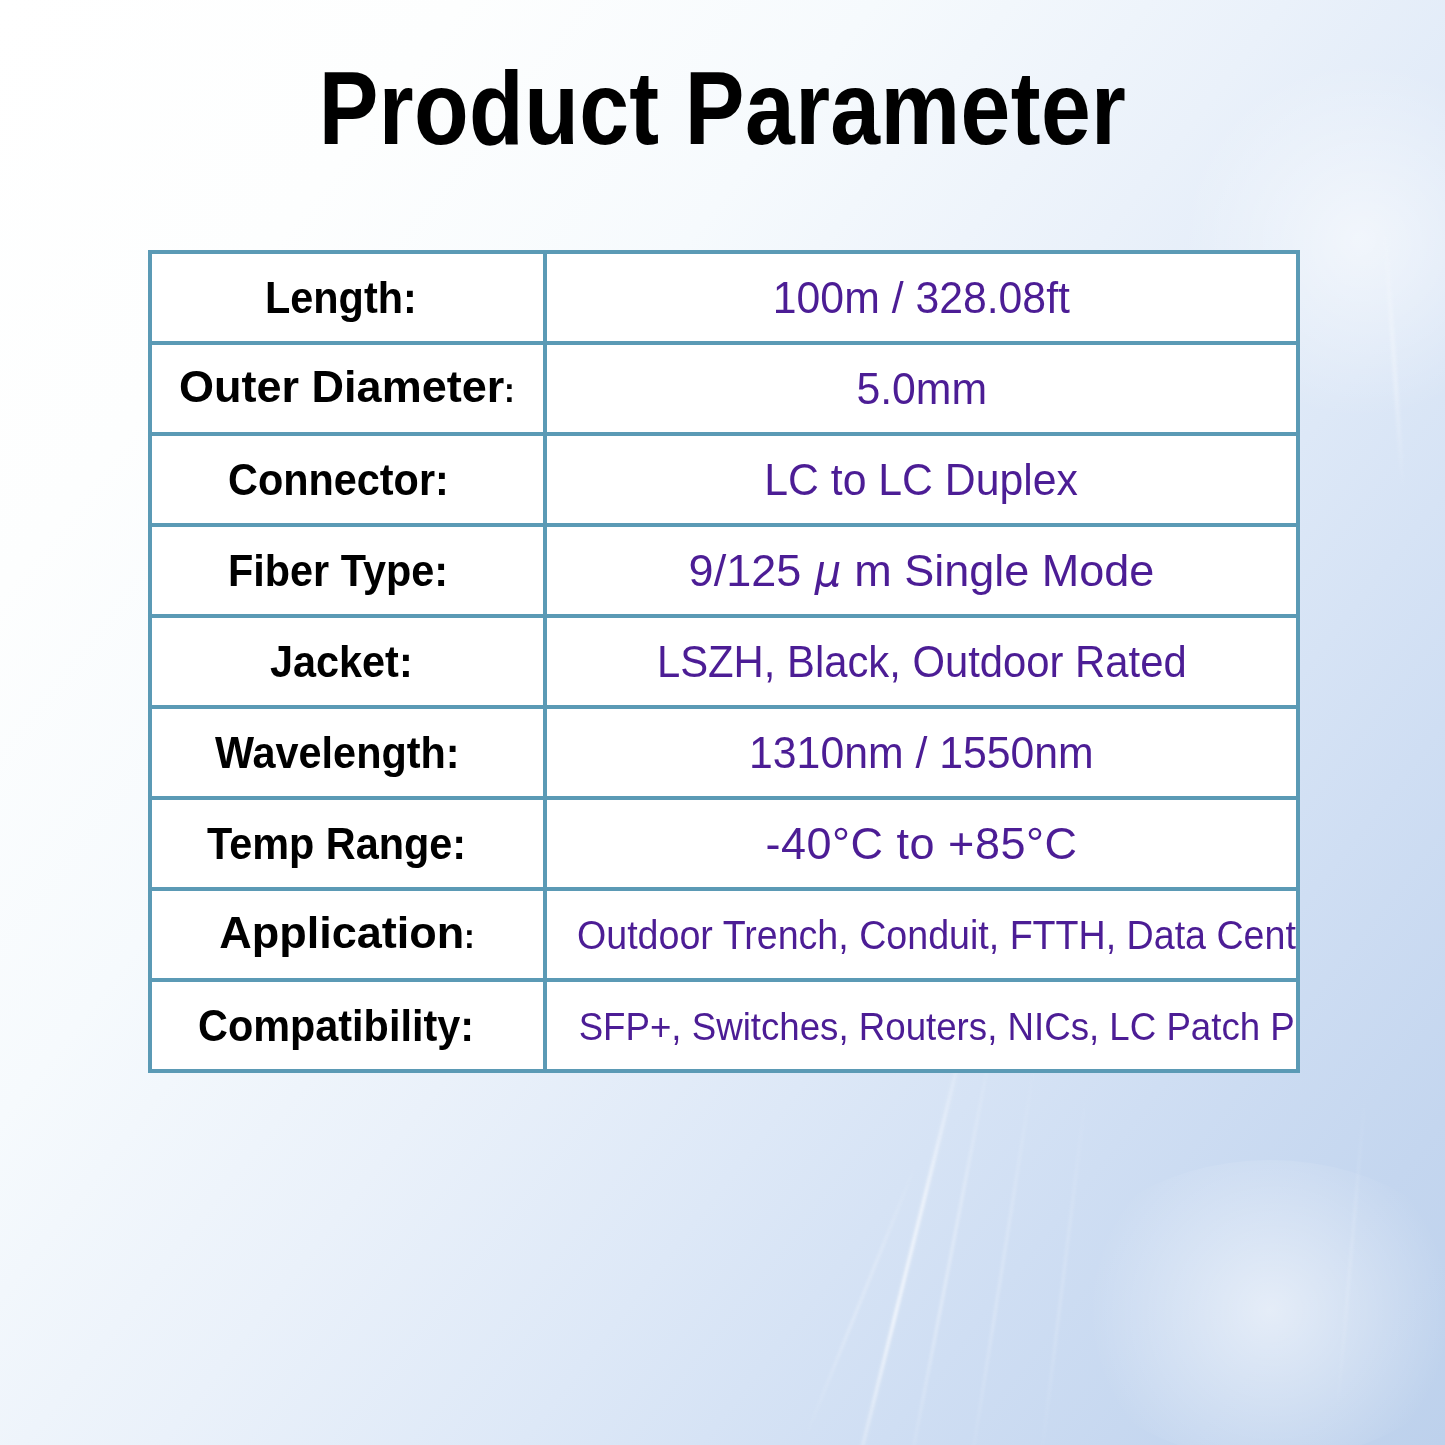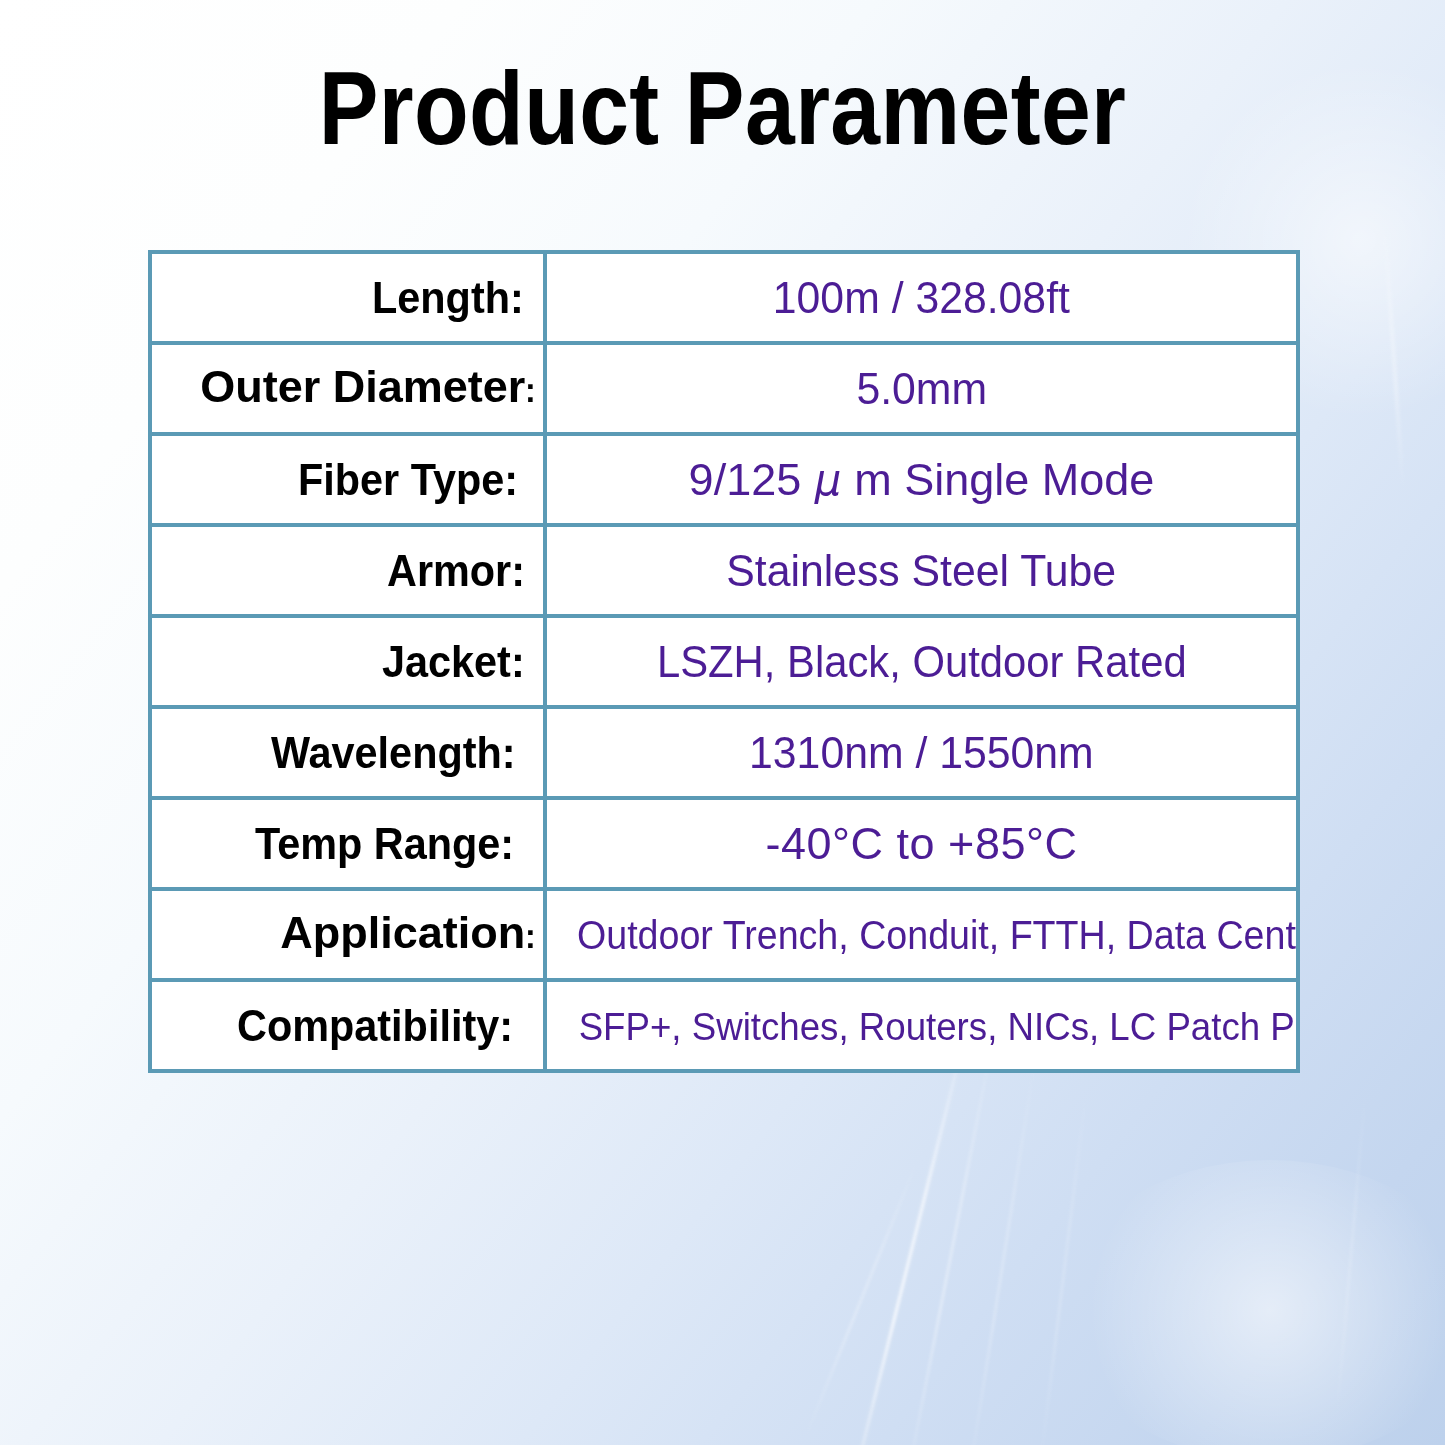--- a/index.html
+++ b/index.html
@@ -98,21 +98,21 @@
     border: 4px solid #5b9ab5;
     height: 91px;
     background: #ffffff;
     padding: 0 6px;
     vertical-align: middle;
     overflow: hidden;
     white-space: nowrap;
   }
 
   td.label-cell {
-    text-align: right;
+    text-align: center;
     padding-left: 38px;
     font-family: "Liberation Sans Narrow", "Liberation Sans", sans-serif;
     font-weight: 700;
     font-size: 45px;
     line-height: 48px;
     color: #000000;
     transform-origin: left center;
   }
   td.label-cell > span {
     display: inline-block;
@@ -183,28 +183,28 @@
   </colgroup>
   <tbody id="spec-tbody">
       <tr data-row="length">
         <td class="label-cell"><span>Length:</span></td>
         <td class="value-cell"><span>100m / 328.08ft</span></td>
       </tr>
       <tr data-row="outer-diameter">
         <td class="label-cell">Outer Diameter<span class="small-colon">:</span></td>
         <td class="value-cell"><span>5.0mm</span></td>
       </tr>
+      <tr data-row="connector">
+        <td class="label-cell"><span>Connector:</span></td>
+        <td class="value-cell"><span>LC to LC Duplex</span></td>
+      </tr>
       <tr data-row="fiber-type">
         <td class="label-cell"><span>Fiber Type:</span></td>
         <td class="value-cell">9/125 <span class="mu">μ</span> m Single Mode</td>
       </tr>
-      <tr data-row="armor">
-        <td class="label-cell"><span>Armor:</span></td>
-        <td class="value-cell"><span>Stainless Steel Tube</span></td>
-      </tr>
       <tr data-row="jacket">
         <td class="label-cell"><span>Jacket:</span></td>
         <td class="value-cell"><span>LSZH, Black, Outdoor Rated</span></td>
       </tr>
       <tr data-row="wavelength">
         <td class="label-cell"><span>Wavelength:</span></td>
         <td class="value-cell"><span>1310nm / 1550nm</span></td>
       </tr>
       <tr data-row="temp-range">
         <td class="label-cell"><span>Temp Range:</span></td>

